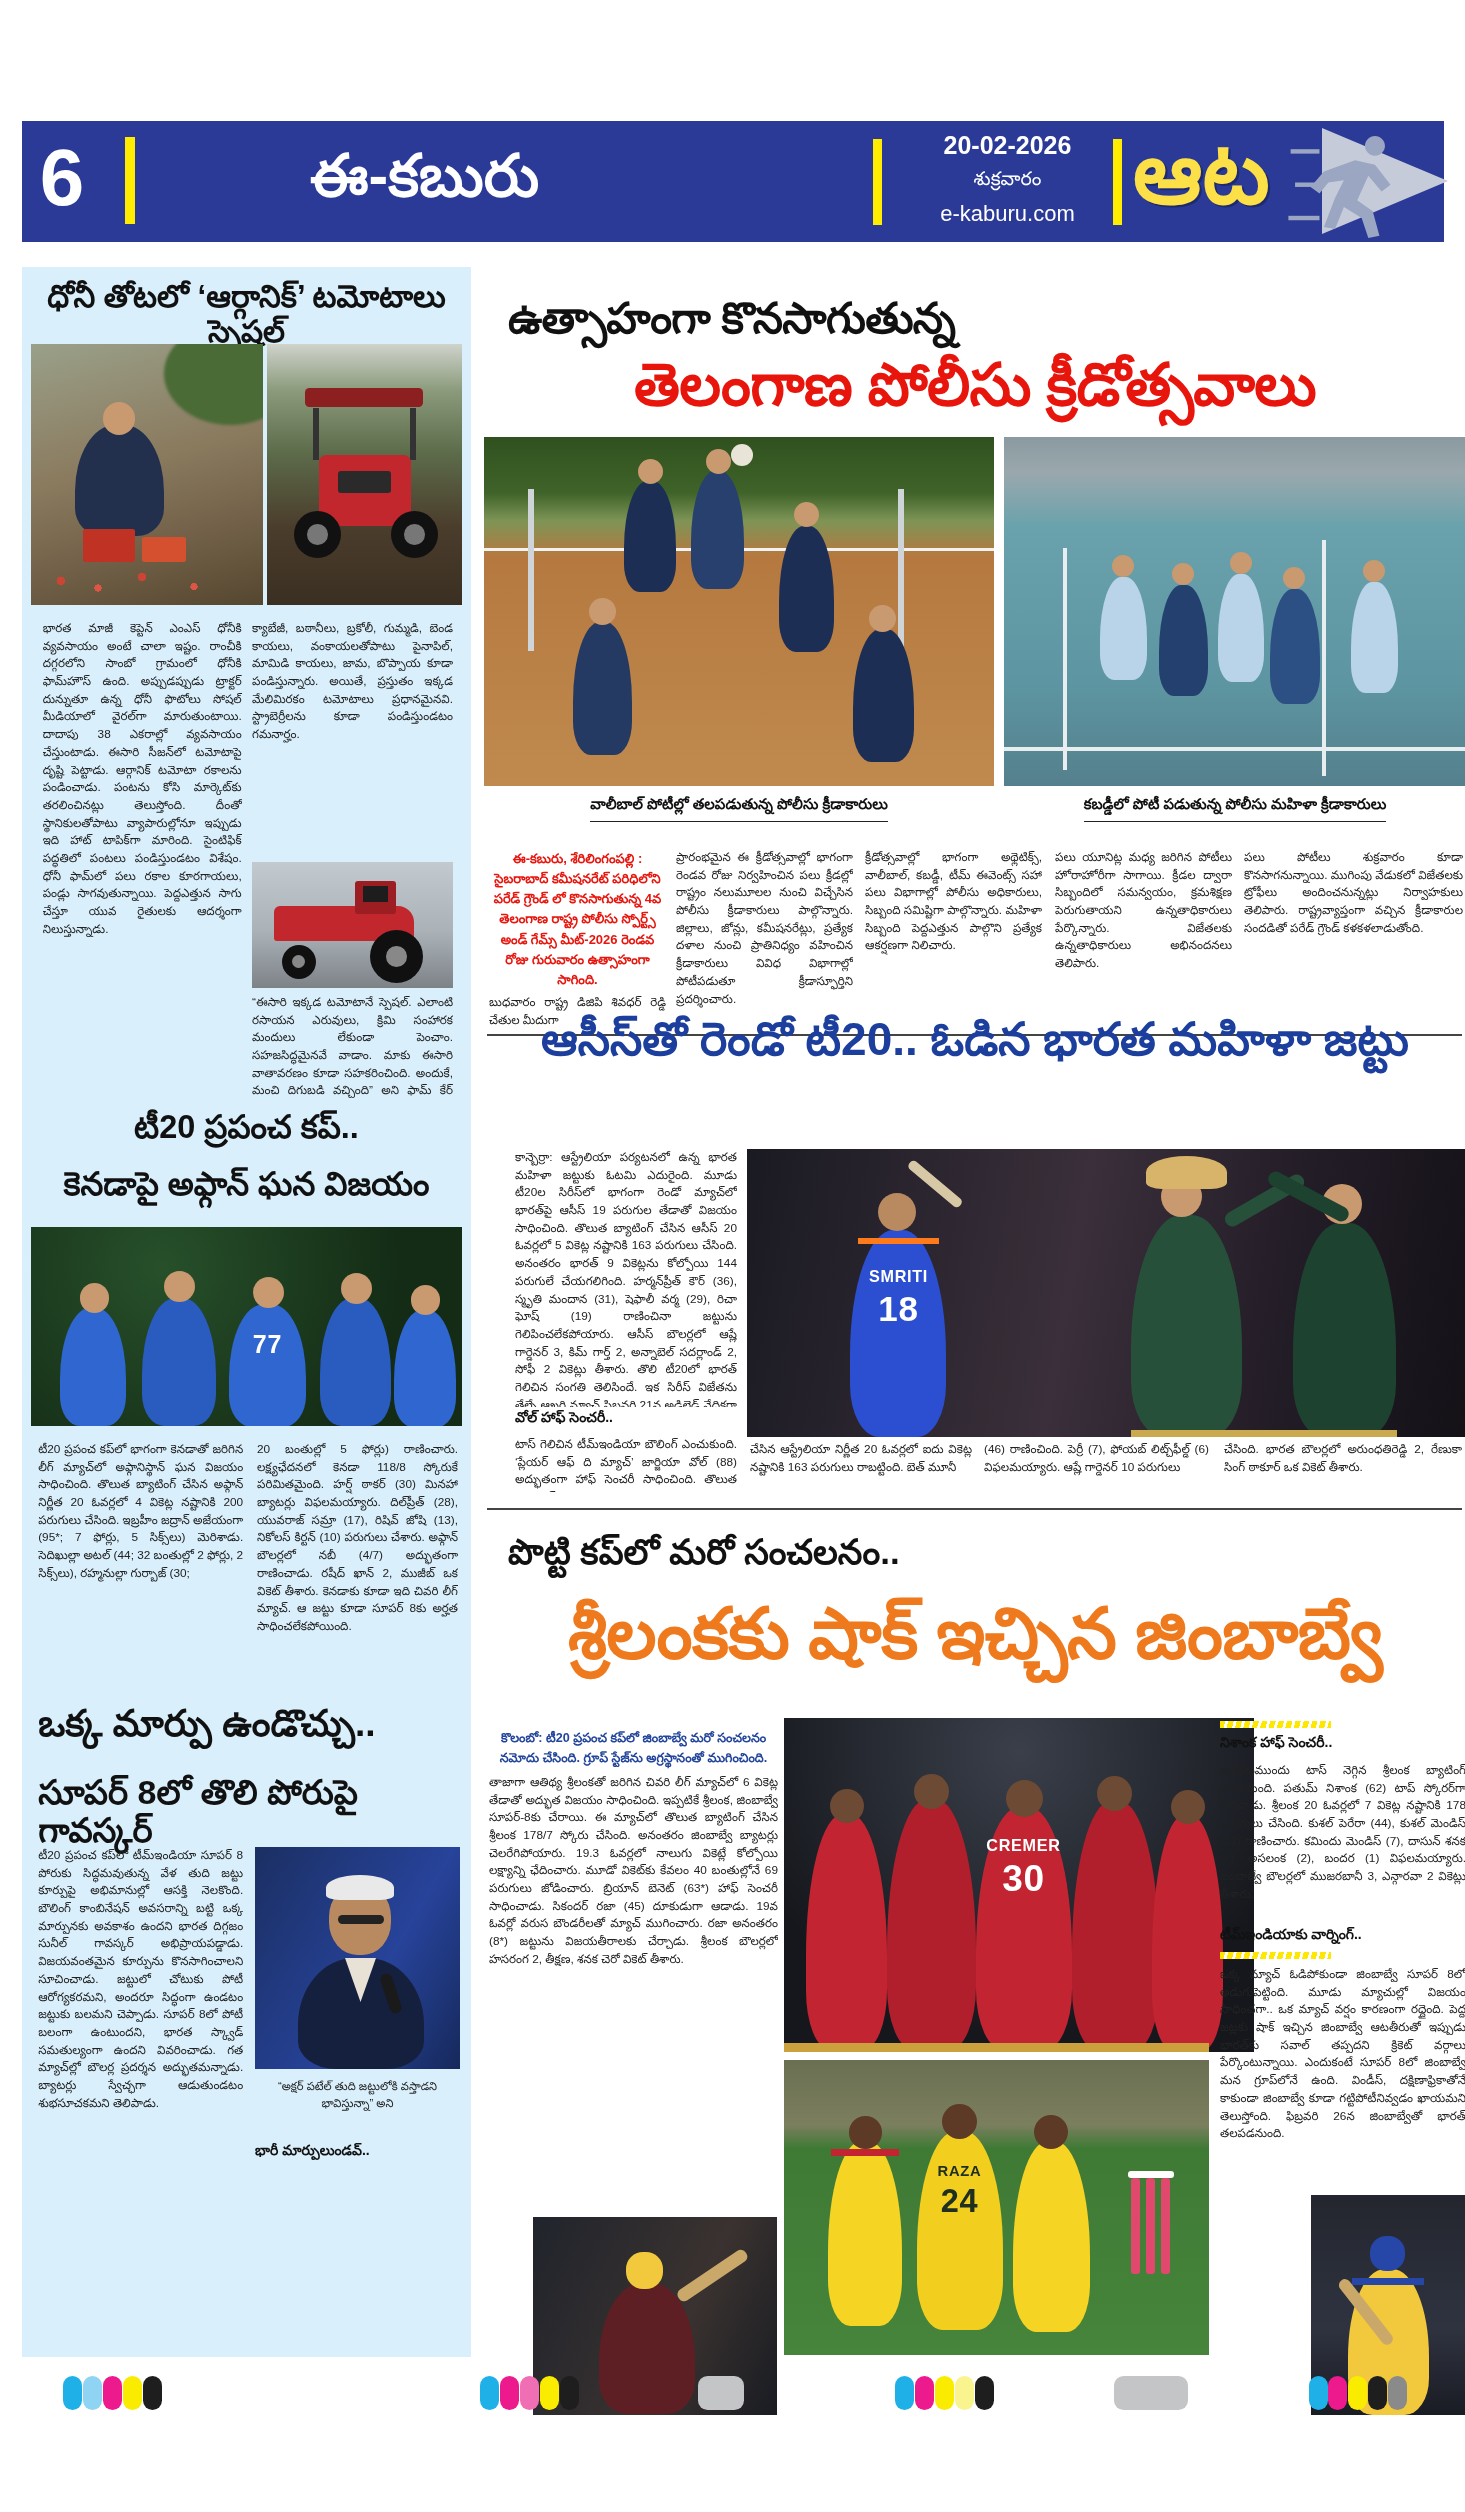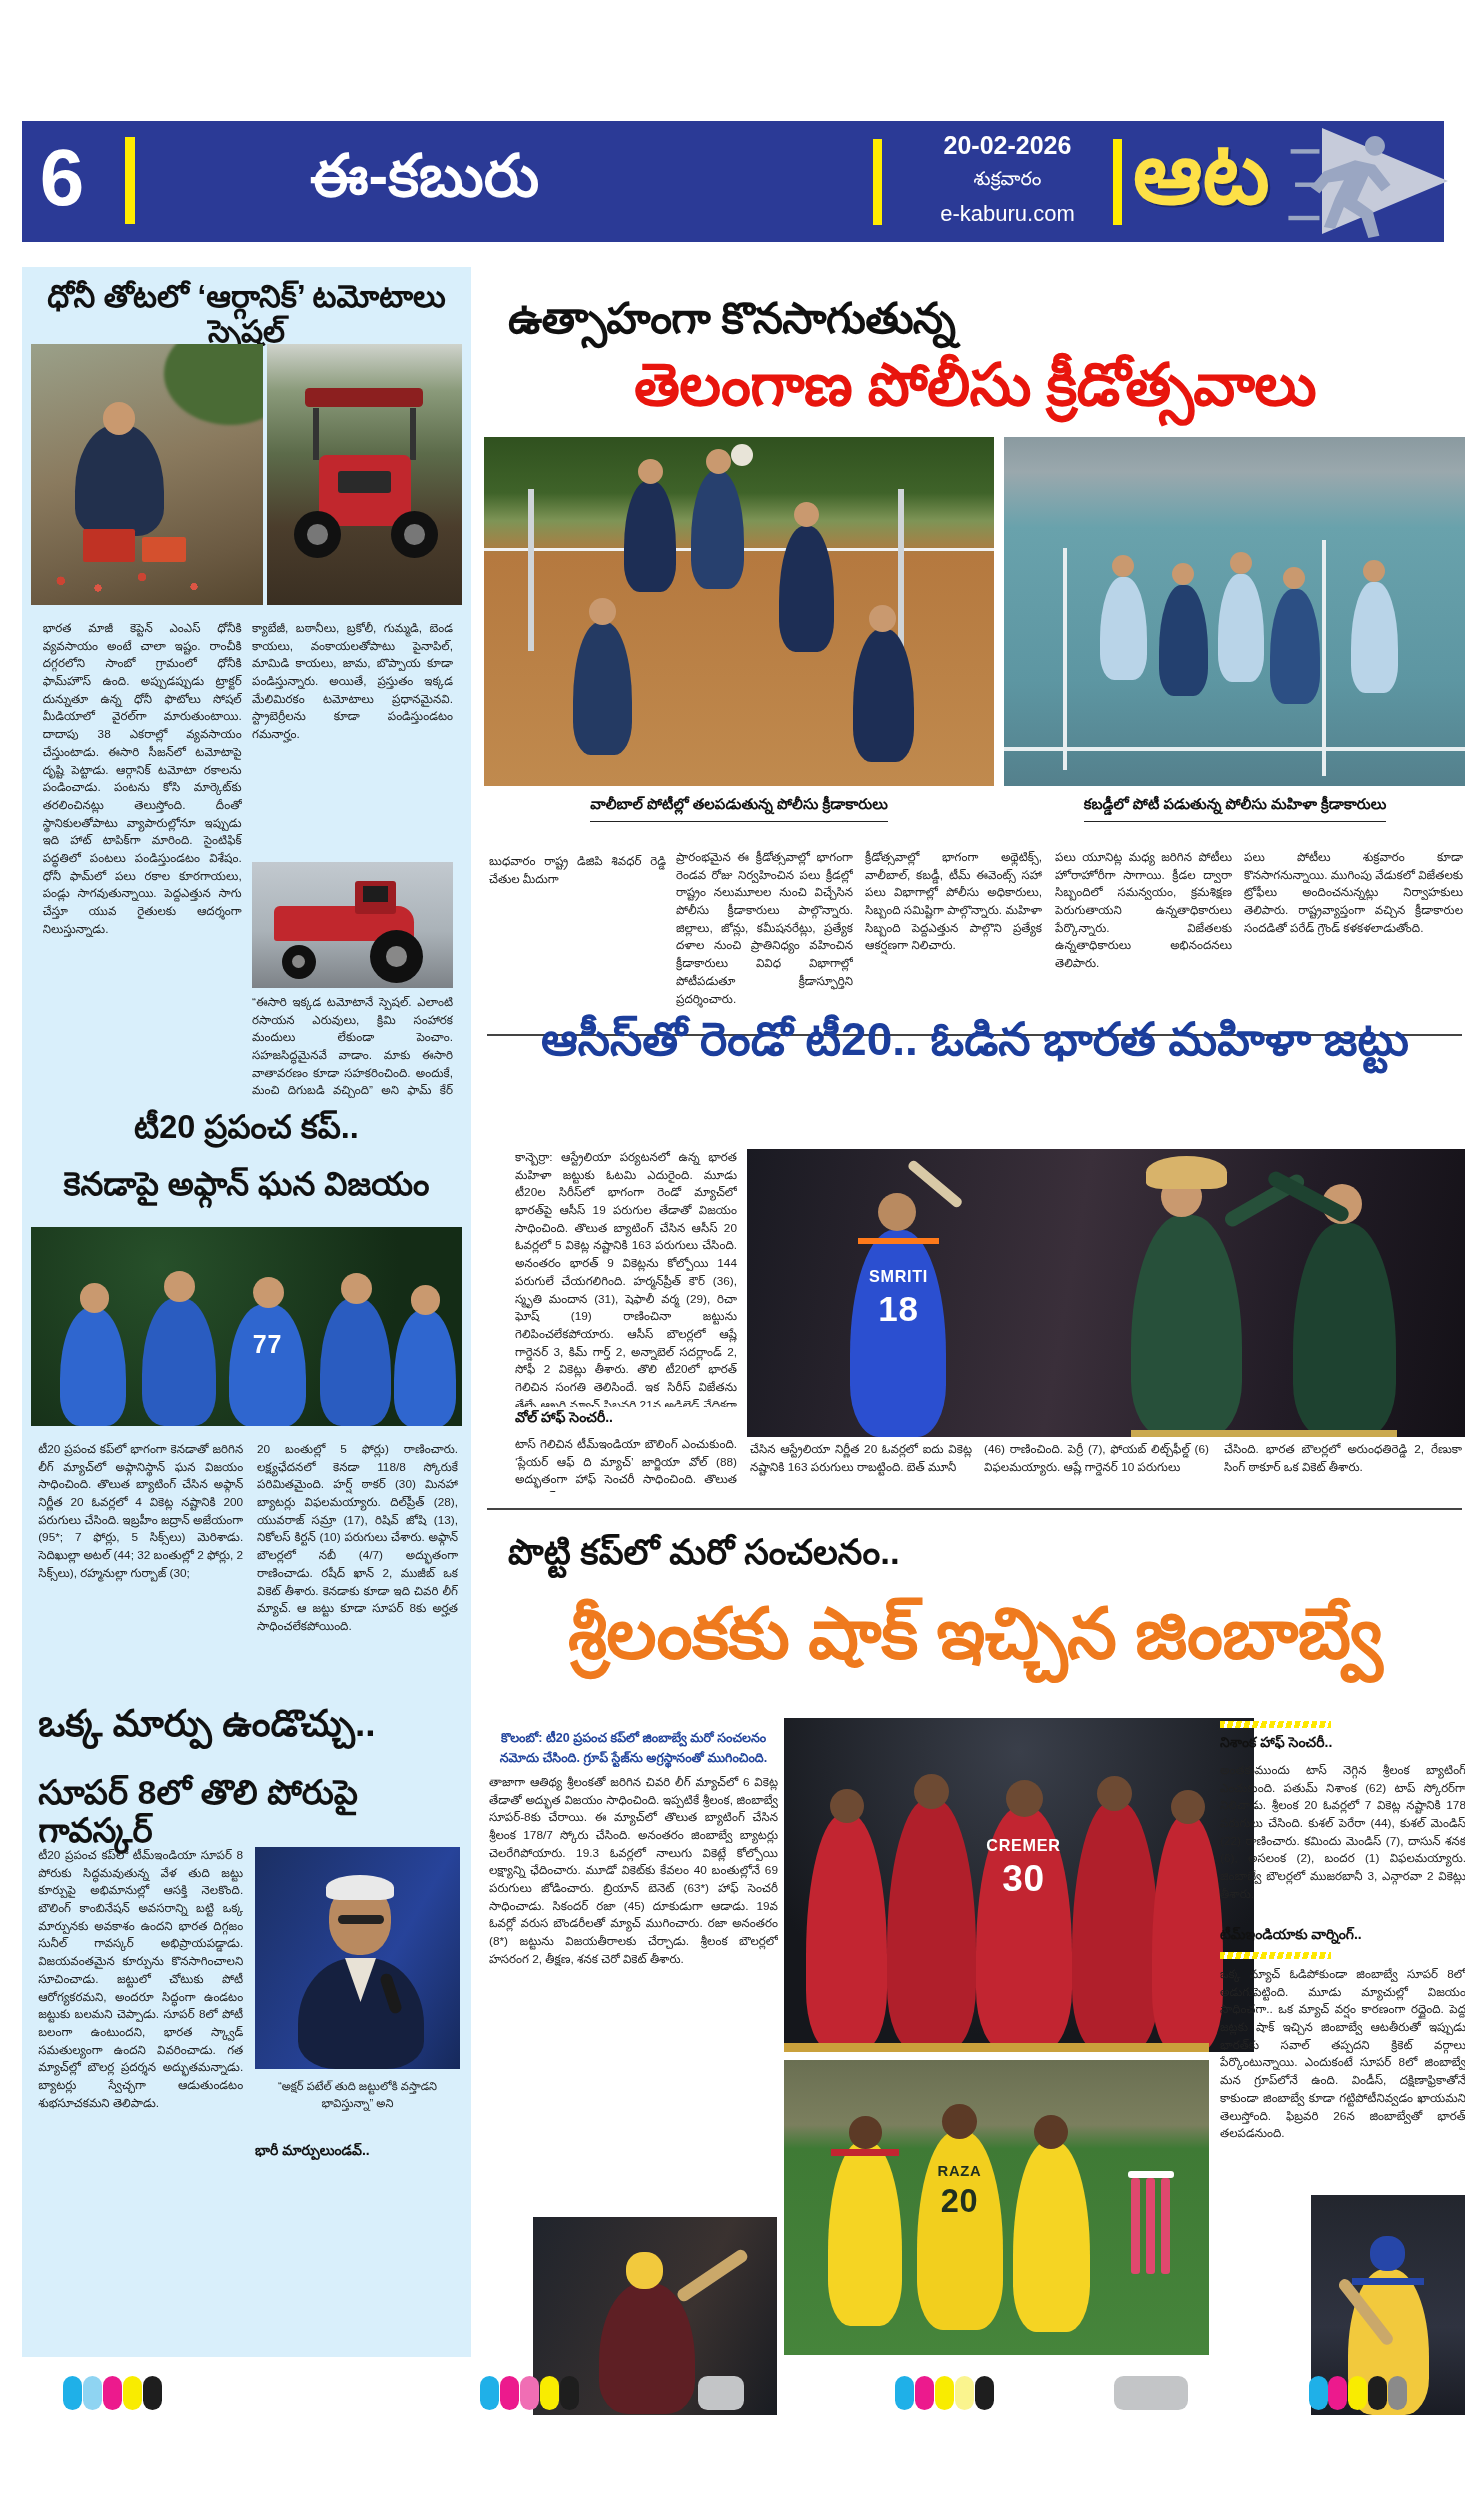--- a/index.html
+++ b/index.html
@@ -160,20 +160,21 @@
 </div>
 
 <div class="cap" style="left:484px;top:796px;width:510px;">
   <span>వాలీబాల్ పోటీల్లో తలపడుతున్న పోలీసు క్రీడాకారులు</span>
 </div>
 <div class="cap" style="left:1004px;top:796px;width:462px;">
   <span>కబడ్డీలో పోటీ పడుతున్న పోలీసు మహిళా క్రీడాకారులు</span>
 </div>
 
 <div class="bt" style="left:489px;top:849px;width:177px;height:185px;">
+  <div style="color:#e8150d;font-weight:bold;font-size:13px;line-height:1.55;text-align:center;">ఈ-కబురు, శేరిలింగంపల్లి : సైబరాబాద్ కమీషనరేట్ పరిధిలోని పరేడ్ గ్రౌండ్ లో కొనసాగుతున్న 4వ తెలంగాణ రాష్ట్ర పోలీసు స్పోర్ట్స్ అండ్ గేమ్స్ మీట్-2026 రెండవ రోజు గురువారం ఉత్సాహంగా సాగింది.</div>
   <div style="margin-top:4.4px;">బుధవారం రాష్ట్ర డిజిపి శివధర్ రెడ్డి చేతుల మీదుగా</div>
 </div>
 <div class="bt" style="left:676px;top:849px;width:177px;height:185px;">ప్రారంభమైన ఈ క్రీడోత్సవాల్లో భాగంగా రెండవ రోజు నిర్వహించిన పలు క్రీడల్లో రాష్ట్రం నలుమూలల నుంచి విచ్చేసిన పోలీసు క్రీడాకారులు పాల్గొన్నారు. జిల్లాలు, జోన్లు, కమీషనరేట్లు, ప్రత్యేక దళాల నుంచి ప్రాతినిధ్యం వహించిన క్రీడాకారులు వివిధ విభాగాల్లో పోటీపడుతూ క్రీడాస్ఫూర్తిని ప్రదర్శించారు.</div>
 <div class="bt" style="left:865px;top:849px;width:177px;height:185px;">క్రీడోత్సవాల్లో భాగంగా అథ్లెటిక్స్, వాలీబాల్, కబడ్డీ, టీమ్ ఈవెంట్స్ సహా పలు విభాగాల్లో పోలీసు అధికారులు, సిబ్బంది సమిష్టిగా పాల్గొన్నారు. మహిళా సిబ్బంది పెద్దఎత్తున పాల్గొని ప్రత్యేక ఆకర్షణగా నిలిచారు.</div>
 <div class="bt" style="left:1055px;top:849px;width:177px;height:185px;">పలు యూనిట్ల మధ్య జరిగిన పోటీలు హోరాహోరీగా సాగాయి. క్రీడల ద్వారా సిబ్బందిలో సమన్వయం, క్రమశిక్షణ పెరుగుతాయని ఉన్నతాధికారులు పేర్కొన్నారు. విజేతలకు ఉన్నతాధికారులు అభినందనలు తెలిపారు.</div>
 <div class="bt" style="left:1244px;top:849px;width:219px;height:185px;">పలు పోటీలు శుక్రవారం కూడా కొనసాగనున్నాయి. ముగింపు వేడుకలో విజేతలకు ట్రోఫీలు అందించనున్నట్లు నిర్వాహకులు తెలిపారు. రాష్ట్రవ్యాప్తంగా వచ్చిన క్రీడాకారుల సందడితో పరేడ్ గ్రౌండ్ కళకళలాడుతోంది.</div>
 
 <div class="hr" style="left:487px;top:1034px;width:975px;"></div>
 
 <div class="hl center" style="left:484px;top:1014px;width:982px;font-size:46px;color:#1c3e9c;">ఆసీస్‌తో రెండో టీ20.. ఓడిన భారత మహిళా జట్టు</div>
@@ -229,21 +230,21 @@
   <div class="s" style="left:0;top:325px;width:425px;height:8.9px;background:#caa13c;"></div>
 </div>
 
 <div class="ph" style="left:784px;top:2060px;width:425px;height:295px;background:linear-gradient(#6a6f52 0%,#7b7f5e 22%,#3f7a35 30%,#46853b 100%);">
   <div class="fig" style="left:44px;top:81px;width:74px;height:185px;background:#f5d423;"></div>
   <div class="head" style="left:65px;top:56px;width:32.5px;height:32.5px;background:#5c3a26;"></div>
   <div class="s" style="left:47px;top:89px;width:68px;height:7.4px;background:#c22531;"></div>
   <div class="fig" style="left:133px;top:71px;width:86px;height:199px;background:#f2cf1e;"></div>
   <div class="head" style="left:158px;top:44px;width:35px;height:35px;background:#5c3a26;"></div>
   <div class="jersey" style="left:137px;top:103px;width:77px;font-size:14.8px;color:#203020;">RAZA</div>
-  <div class="jersey" style="left:137px;top:123px;width:77px;font-size:32.5px;color:#203020;">20</div>
+  <div class="jersey" style="left:137px;top:123px;width:77px;font-size:32.5px;color:#203020;">24</div>
   <div class="fig" style="left:229px;top:81px;width:77px;height:191px;background:#f5d423;"></div>
   <div class="head" style="left:250px;top:55px;width:34px;height:34px;background:#5c3a26;"></div>
   <div class="s" style="left:347px;top:118px;width:8.9px;height:96px;background:#e0486e;border-radius:3px;"></div>
   <div class="s" style="left:362px;top:118px;width:8.9px;height:96px;background:#e0486e;border-radius:3px;"></div>
   <div class="s" style="left:377px;top:118px;width:8.9px;height:96px;background:#e0486e;border-radius:3px;"></div>
   <div class="s" style="left:344px;top:111px;width:46px;height:7.4px;background:#fff;border-radius:3px;"></div>
 </div>
 
 <div class="zig" style="left:1220px;top:1721px;width:111px;"></div>
 <div class="hl" style="left:1220px;top:1735px;width:246px;font-size:14px;">నిశాంక హాఫ్ సెంచరీ..</div>

